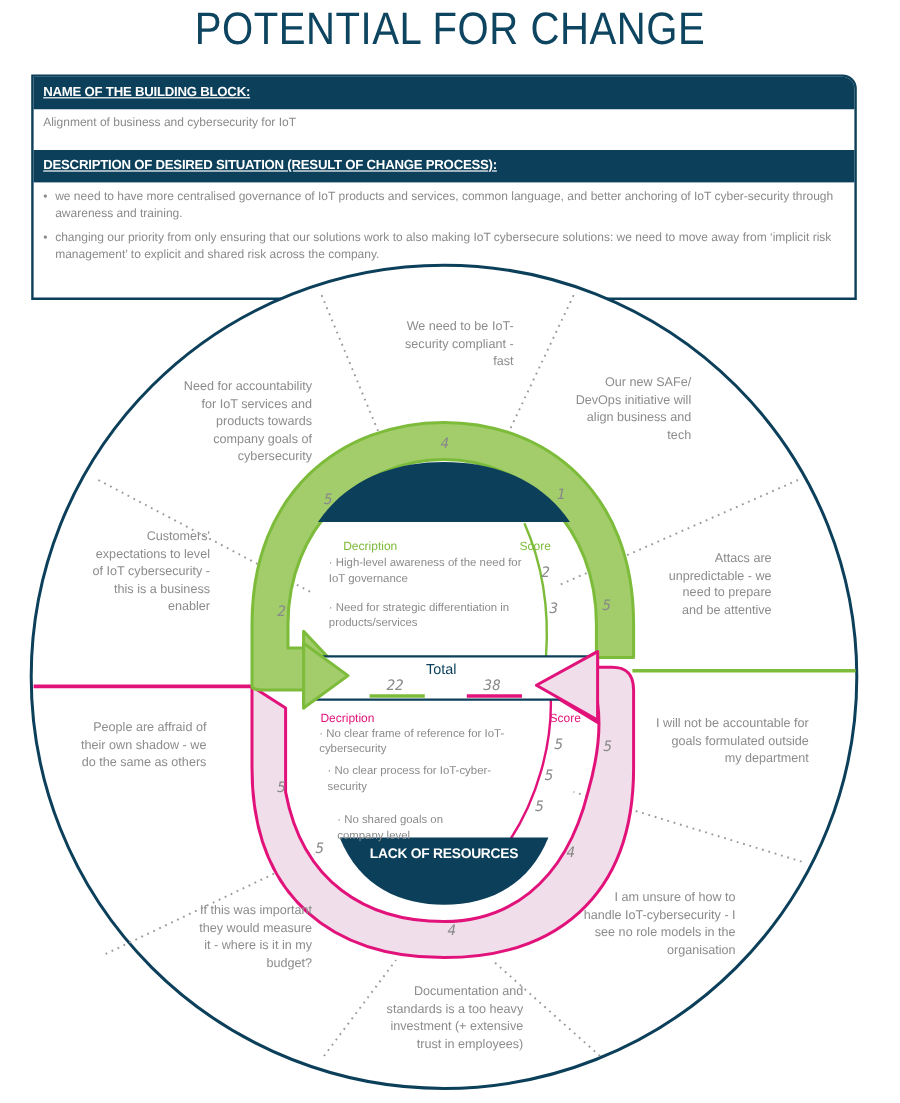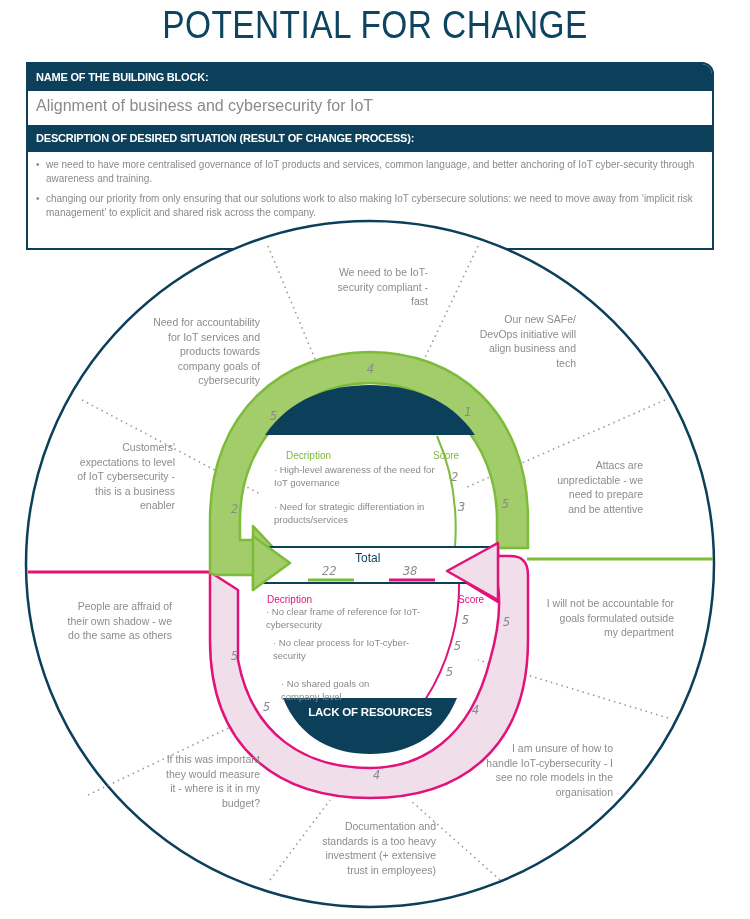--- a/index.html
+++ b/index.html
@@ -1,21 +1,21 @@
 <!DOCTYPE html>
 <html><head>
 <meta charset="utf-8">
 <style>
   html, body { margin:0; padding:0; background:#ffffff; }
   body { width:750px; height:919px; position:relative; overflow:hidden; font-family:"Liberation Sans", sans-serif; }
   .title { position:absolute; left:0; top:4px; width:750px; text-align:center; font-family:"Liberation Sans", sans-serif; font-size:38px; color:#0d4460; letter-spacing:0.5px; transform:scaleX(0.88); }
   .panel { position:absolute; left:26px; top:62px; width:688px; height:188px; border:2px solid #0b3f5a; border-top-right-radius:12px; background:#ffffff; box-sizing:border-box; }
-  .hdr { background:#0b3f5a; color:#ffffff; font-size:11px; font-weight:bold; padding:0 8px; height:27px; line-height:27px; letter-spacing:-0.2px; }
+  .hdr { background:#0b3f5a; color:#ffffff; font-size:11px; font-weight:bold; padding:0 8px; height:27px; line-height:27px; letter-spacing:-0.2px;text-decoration:underline; }
   .hdr1 { border-top-right-radius:10px; }
-  .val1 { height:34px; font-size:16px; color:#8a8a8a; padding:6px 8px; box-sizing:border-box; }
+  .val1 { height:34px; font-size:10px; color:#8a8a8a; padding:6px 8px; box-sizing:border-box; }
   .bullets { list-style:none; margin:0; padding:6px 10px 0 8px; }
   .bullets li { font-size:10px; color:#8a8a8a; line-height:13.5px; margin-bottom:7px; padding-left:10px; position:relative; }
   .bullets li:before { content:"•"; position:absolute; left:0; top:0; }
   svg { position:absolute; left:0; top:0; }
   .lbl { position:absolute; text-align:right; font-size:10.5px; line-height:14.5px; color:#8c8c8c; }
   .score { position:absolute; font-family:"DejaVu Sans Mono", monospace; font-style:italic; font-size:12px; color:#8a8a8a; }
   .inner-txt { position:absolute; font-size:9.5px; color:#8a8a8a; line-height:12.5px; }
   .sect-title { position:absolute; color:#ffffff; font-weight:bold; font-size:11.5px; text-align:center; letter-spacing:-0.2px; }
   .small-hdr { position:absolute; font-size:10px; }
 </style>

